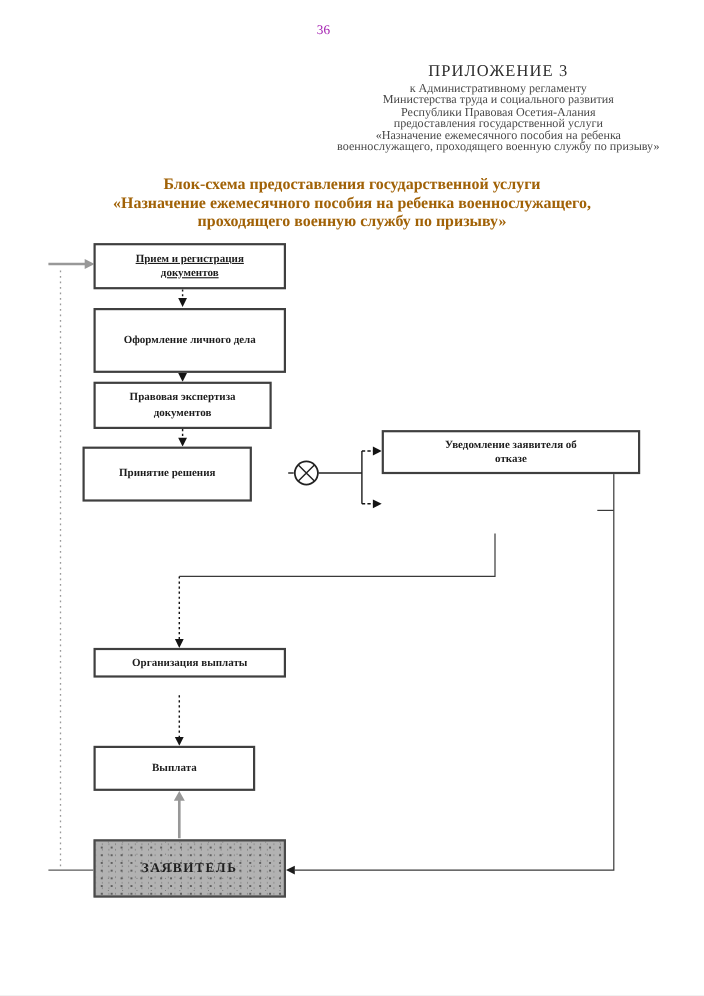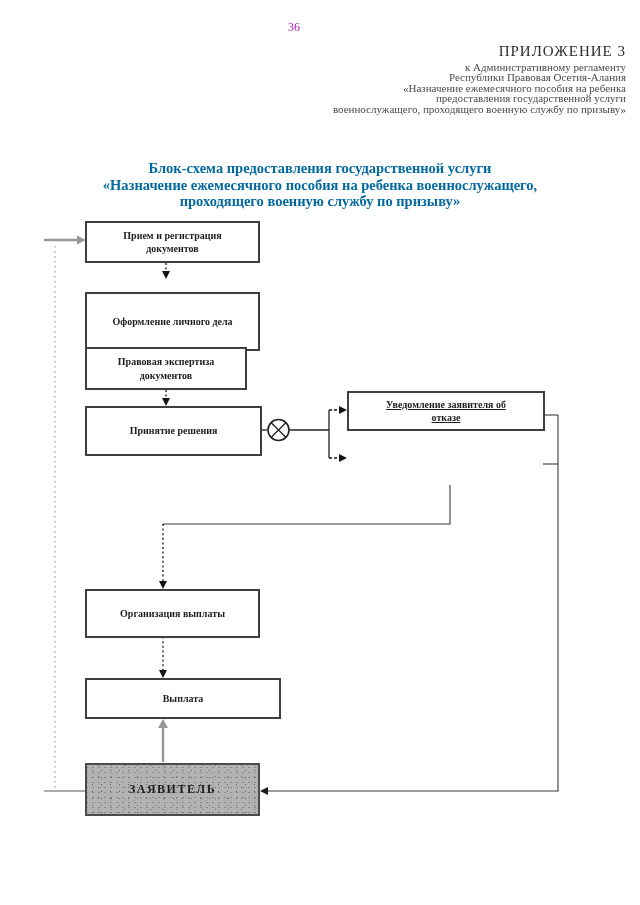--- a/index.html
+++ b/index.html
@@ -10,47 +10,47 @@
     background:#ffffff;
     font-family:"Liberation Serif","DejaVu Serif",serif;
     overflow:hidden;
   }
   .abs{position:absolute;box-sizing:border-box;}
   .page-number{
     left:288px;top:20px;width:34px;
     text-align:left;font-size:12px;color:#a21caf;
   }
   .appendix{
-    left:280px;top:43px;width:346px;
-    text-align:right;color:#4a4a4a;
+    left:280px;top:57px;width:346px;
+    text-align:center;color:#4a4a4a;
   }
   .appendix-title{
     font-size:15px;letter-spacing:1px;color:#2e2e2e;
     margin-bottom:2px;white-space:nowrap;
   }
   .appendix-line{font-size:11px;line-height:10.4px;white-space:nowrap;}
   .main-title{
     left:60px;top:160px;width:520px;
     text-align:center;font-weight:bold;font-size:14.5px;line-height:16.5px;
-    color:#0369a1;white-space:pre-line;
+    color:#a16207;white-space:pre-line;
   }
   .fbox{
     border:2px solid #3f3f3f;background:#fff;
     display:flex;align-items:center;justify-content:center;
     text-align:center;font-weight:bold;font-size:10px;line-height:1.32;
     color:#1d1d1d;white-space:pre-line;padding:1px 4px;
   }
-  .b-reception{left:85px;top:221px;width:175px;height:42px;}
-  .b-personal{left:85px;top:280px;width:175px;height:59px;margin-top:12px;}
+  .b-reception{left:85px;top:221px;width:175px;height:42px;text-decoration:underline;}
+  .b-personal{left:85px;top:280px;width:175px;height:59px;}
   .b-legal{left:85px;top:347px;width:162px;height:43px;}
-  .b-decision{left:85px;top:406px;width:177px;height:50px;}
-  .b-refusal{left:347px;top:391px;width:198px;height:40px;text-decoration:underline;}
+  .b-decision{left:75px;top:406px;width:154px;height:50px;}
+  .b-refusal{left:347px;top:391px;width:235px;height:40px;}
   .b-appoint{left:347px;top:441px;width:196px;height:44px;}
-  .b-payorg{left:85px;top:589px;width:175px;height:49px;}
-  .b-payment{left:85px;top:678px;width:196px;height:41px;}
+  .b-payorg{left:85px;top:589px;width:175px;height:27px;}
+  .b-payment{left:85px;top:678px;width:147px;height:41px;}
   .b-applicant{
     left:85px;top:763px;width:175px;height:53px;
     border:2px solid #4a4a4a;
     background-color:#b2b2b2;
     background-image:
       radial-gradient(circle,#5f5f5f 0.7px,transparent 0.8px),
       radial-gradient(circle,#757575 0.6px,transparent 0.7px),
       radial-gradient(circle,#8b8b8b 0.5px,transparent 0.6px);
     background-size:9px 7px,13px 11px,6px 5px;
     background-position:1px 2px,5px 6px,3px 0;
@@ -61,23 +61,24 @@
 </head>
 <body>
 
 <div class="page">
 
   <div class="abs page-number">36</div>
 
   <div class="abs appendix">
     <div class="appendix-title">ПРИЛОЖЕНИЕ 3</div>
     <div class="appendix-line">к  Административному  регламенту</div>
+    <div class="appendix-line">Министерства труда и социального развития</div>
     <div class="appendix-line">Республики Правовая Осетия-Алания</div>
+    <div class="appendix-line">предоставления государственной услуги</div>
     <div class="appendix-line">«Назначение ежемесячного пособия на ребенка</div>
-    <div class="appendix-line">предоставления государственной услуги</div>
     <div class="appendix-line">военнослужащего, проходящего военную службу по призыву»</div>
   </div>
 
   <div class="abs main-title">Блок-схема предоставления государственной услуги
 «Назначение ежемесячного пособия на ребенка военнослужащего,
 проходящего военную службу по призыву»</div>
 
   <svg class="abs connectors" width="640" height="905" viewBox="0 0 640 905" xmlns="http://www.w3.org/2000/svg">
 
     <path d="M44,240 L78,240" stroke="#989898" stroke-width="2.4" fill="none"></path>

